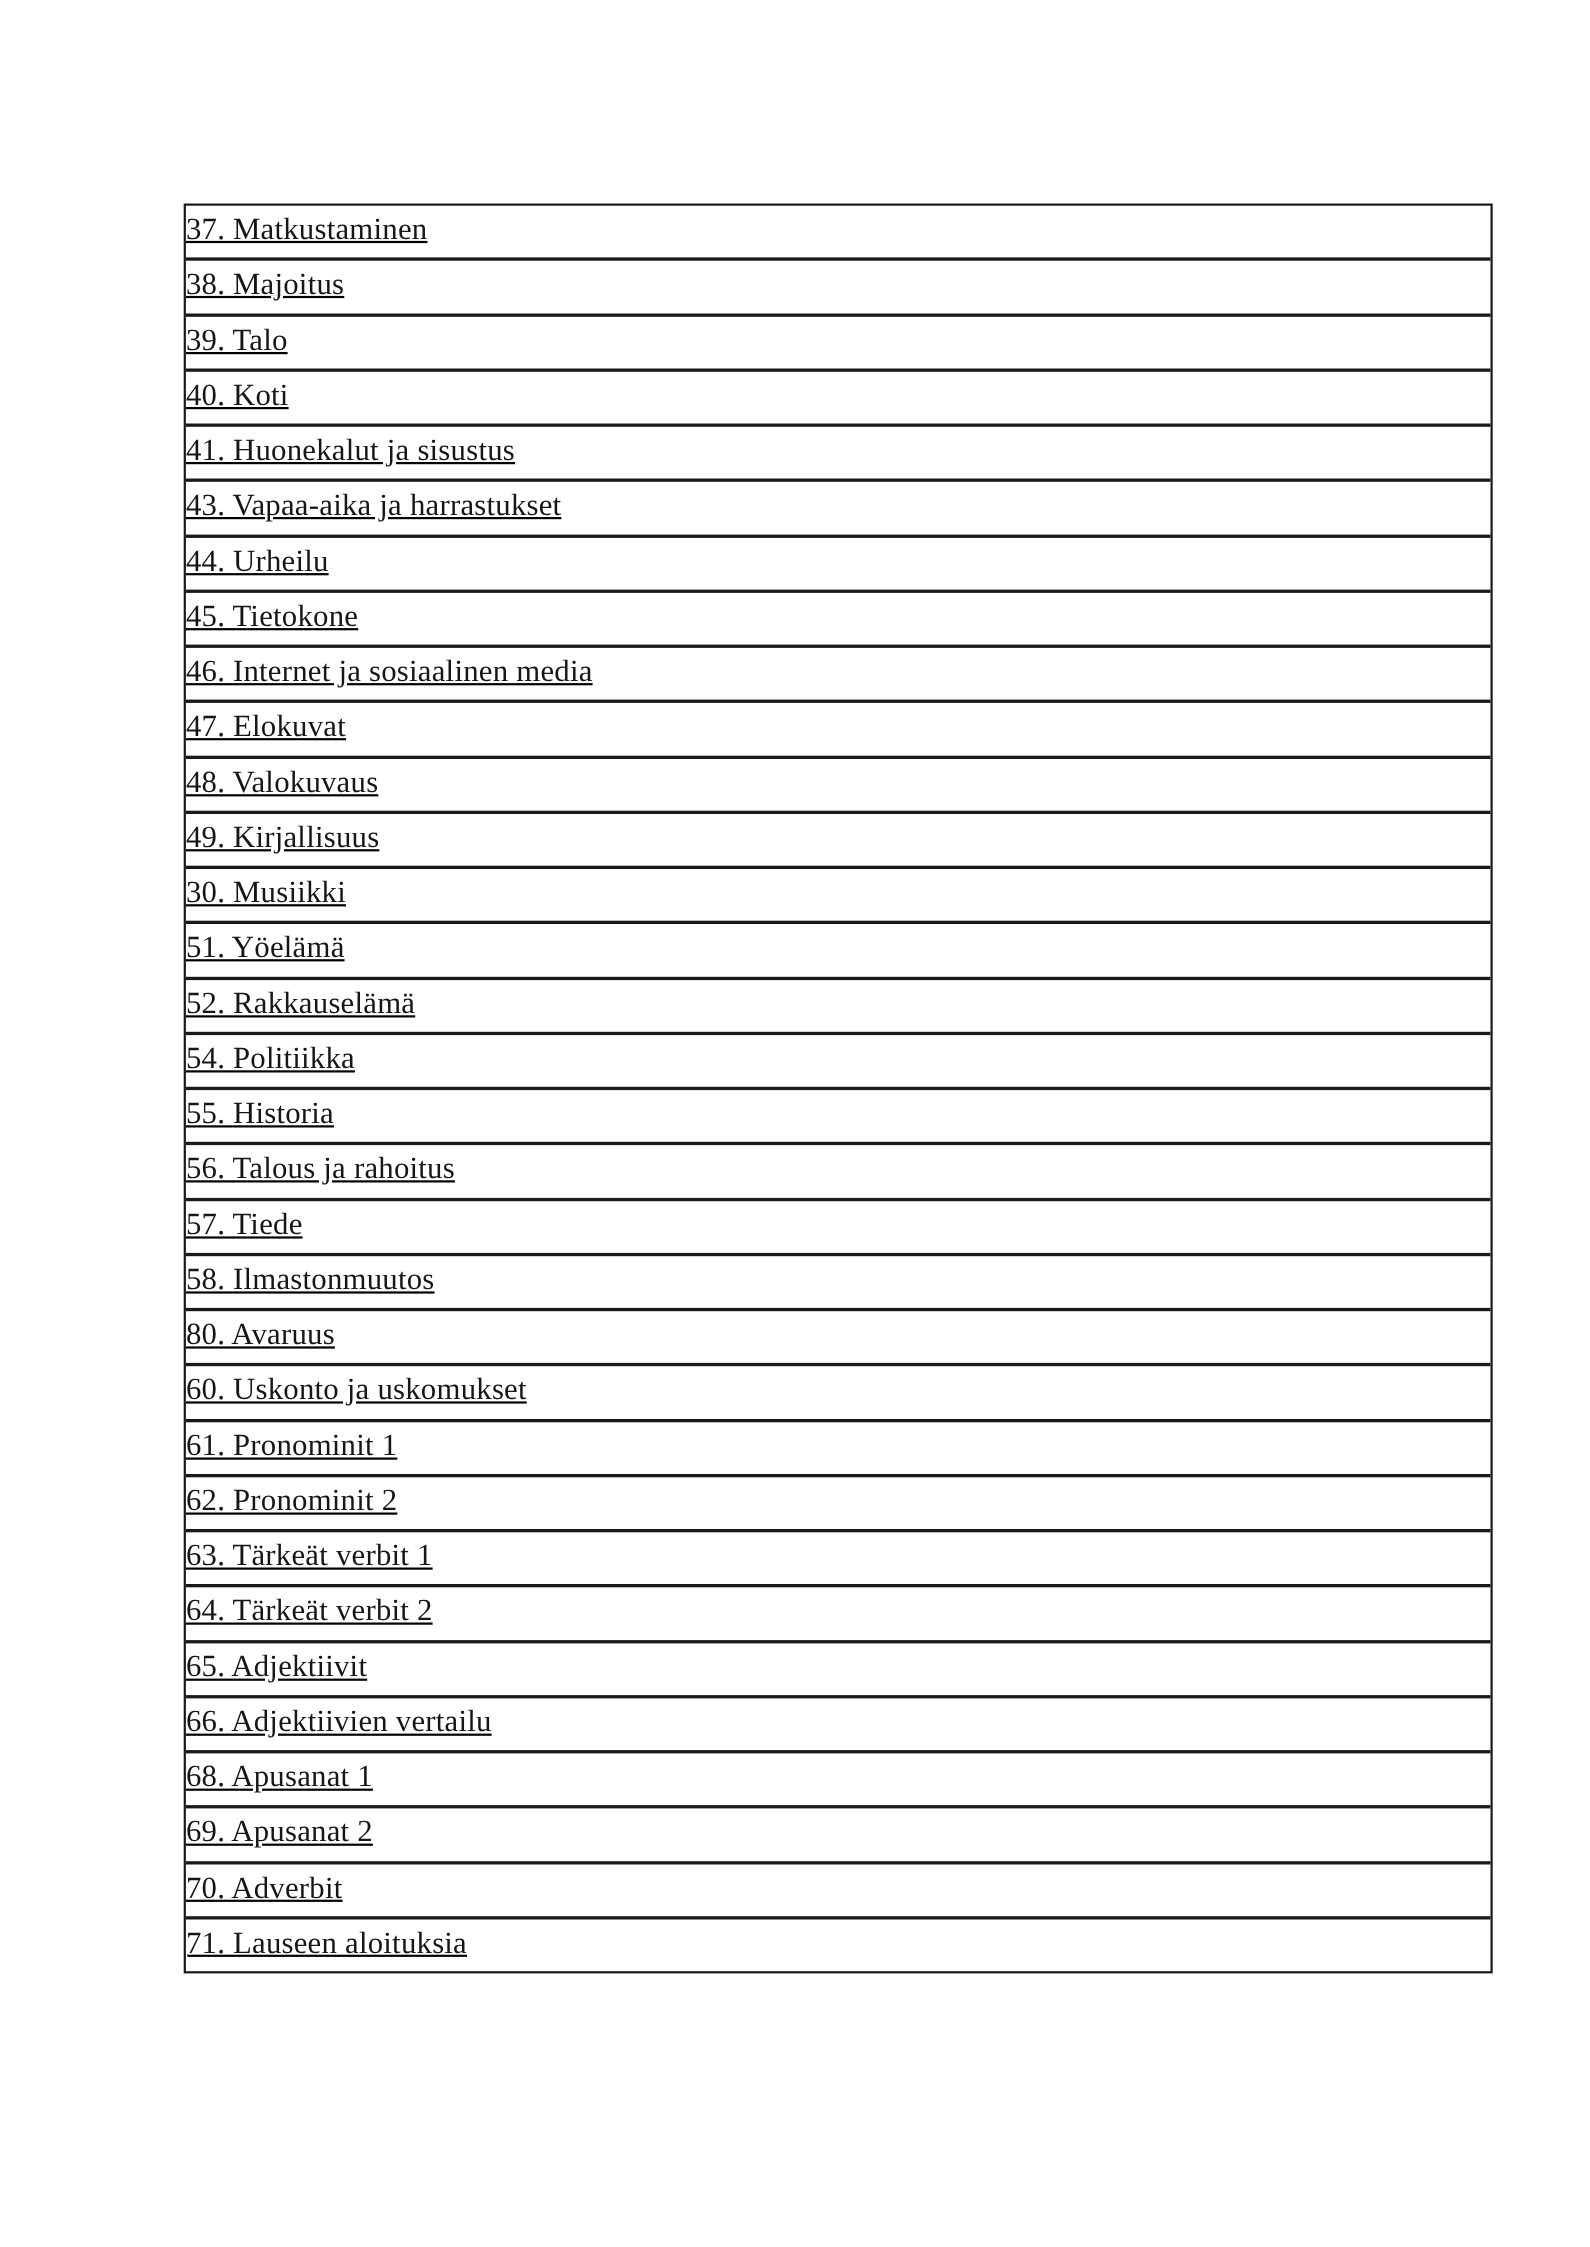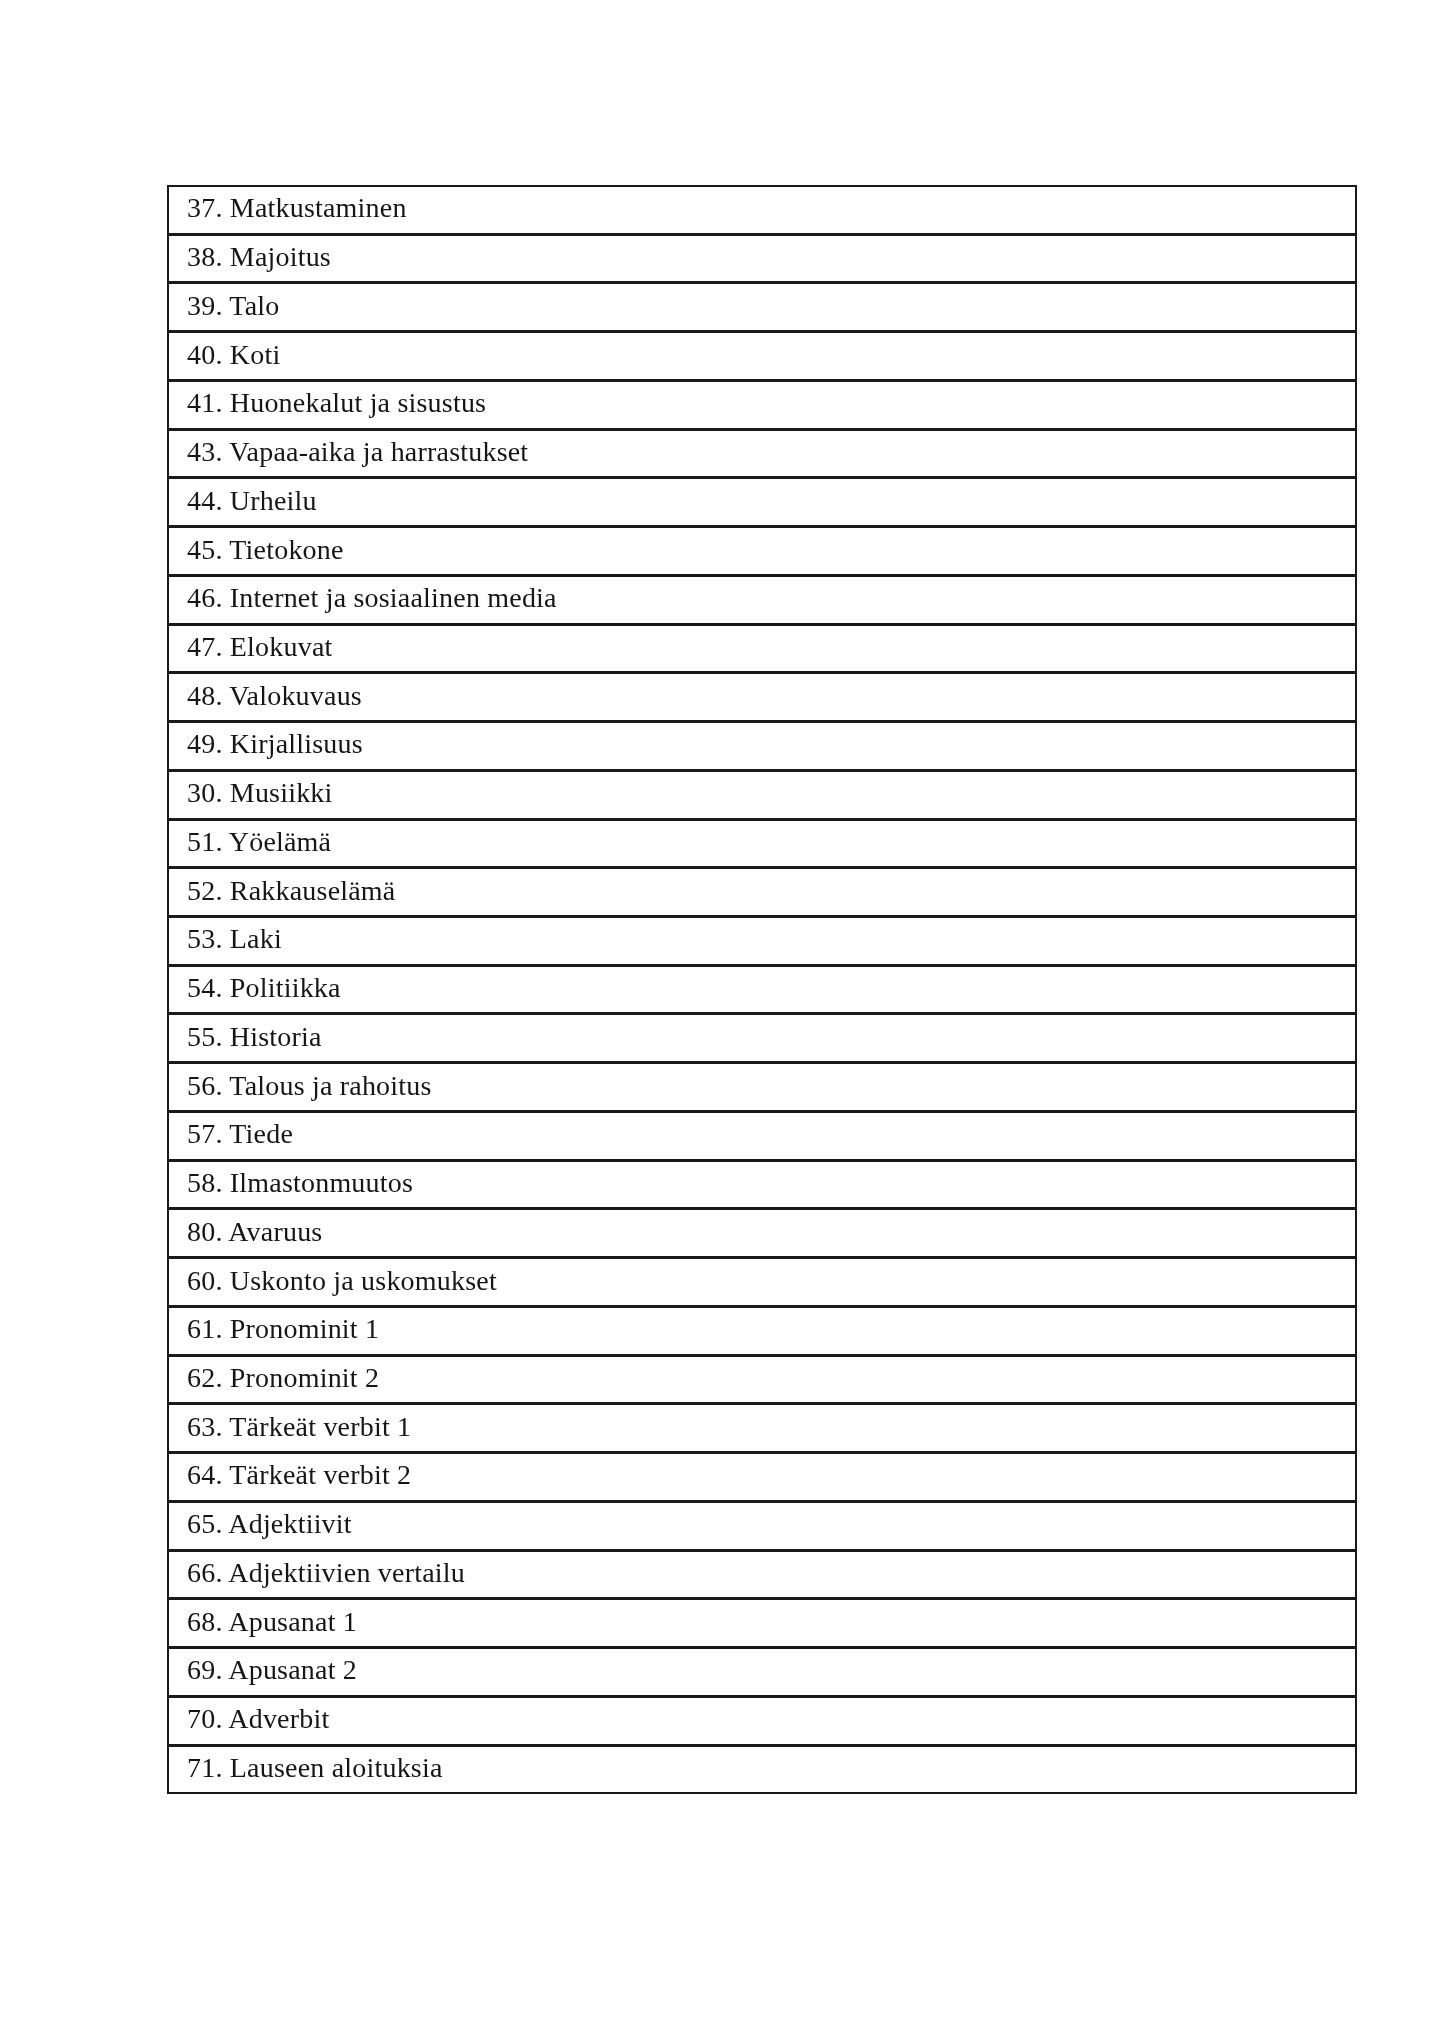--- a/index.html
+++ b/index.html
@@ -28,22 +28,23 @@
     display: flex;
     flex-direction: column;
     box-sizing: content-box;
     background: #ffffff;
   }
   .toc-row {
     flex: 1 1 0;
     border-bottom: 3px solid #1a1a1a;
     display: flex;
     align-items: center;
-    padding-left: 18px;
+    padding-left: 0;
     overflow: hidden;
+    text-decoration: underline;
   }
   .toc-row:last-child {
     border-bottom: none;
     border-radius: 21px;
   }
   .toc-row-label {
     font-size: 28px;
     color: #161616;
     letter-spacing: 0.2px;
     white-space: nowrap;
@@ -110,23 +111,20 @@
   </div>
 
   <div class="toc-row">
     <span class="toc-row-label">51. Yöelämä</span>
   </div>
 
   <div class="toc-row">
     <span class="toc-row-label">52. Rakkauselämä</span>
   </div>
 
-  <div class="toc-row">
-    <span class="toc-row-label">53. Laki</span>
-  </div>
 
   <div class="toc-row">
     <span class="toc-row-label">54. Politiikka</span>
   </div>
 
   <div class="toc-row">
     <span class="toc-row-label">55. Historia</span>
   </div>
 
   <div class="toc-row">

